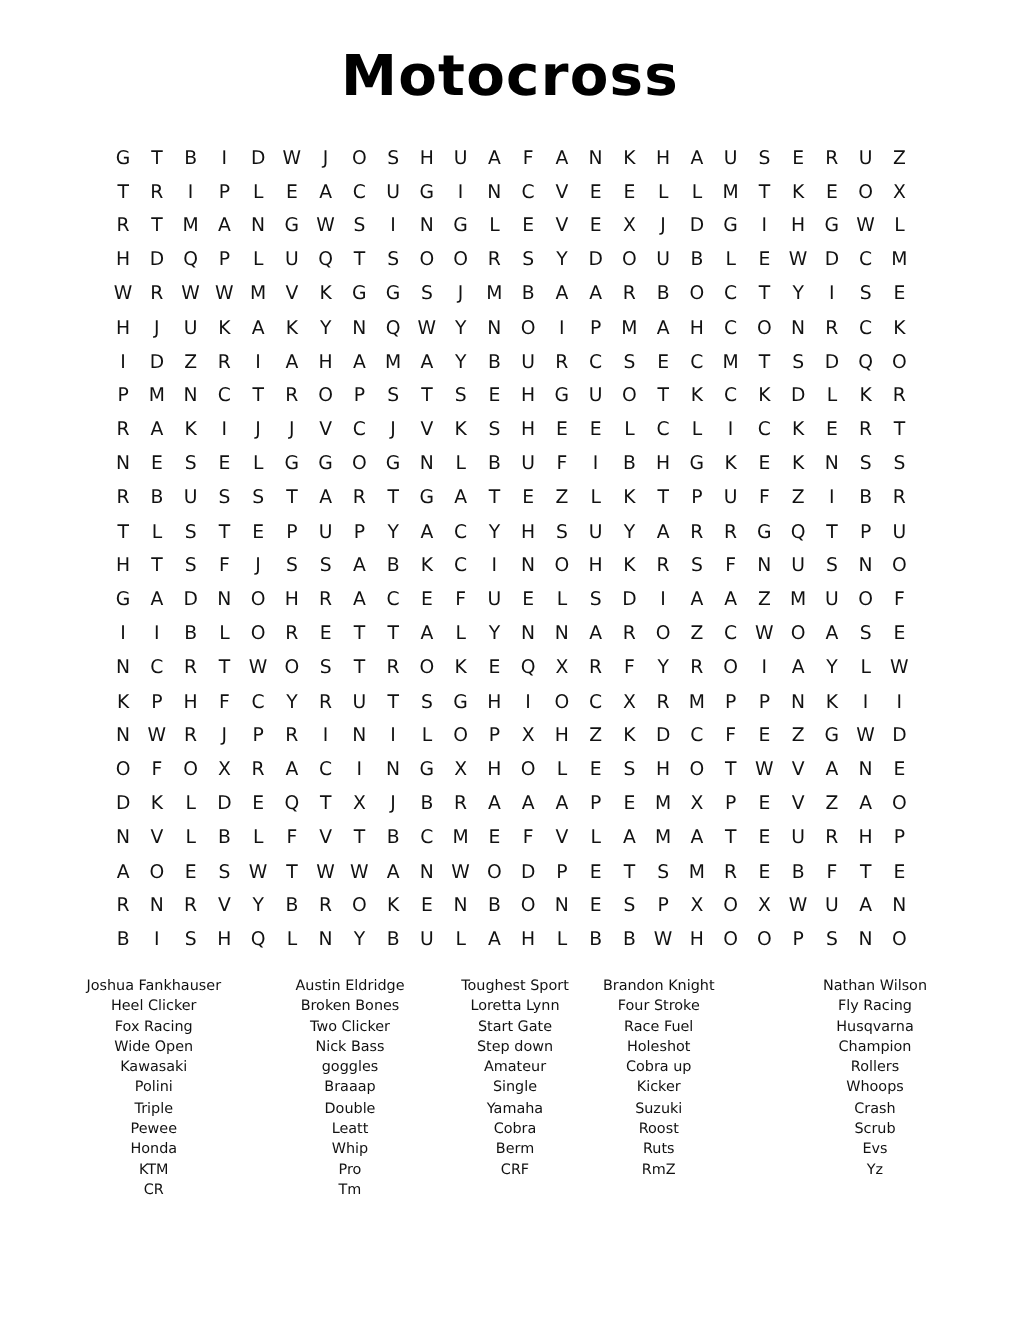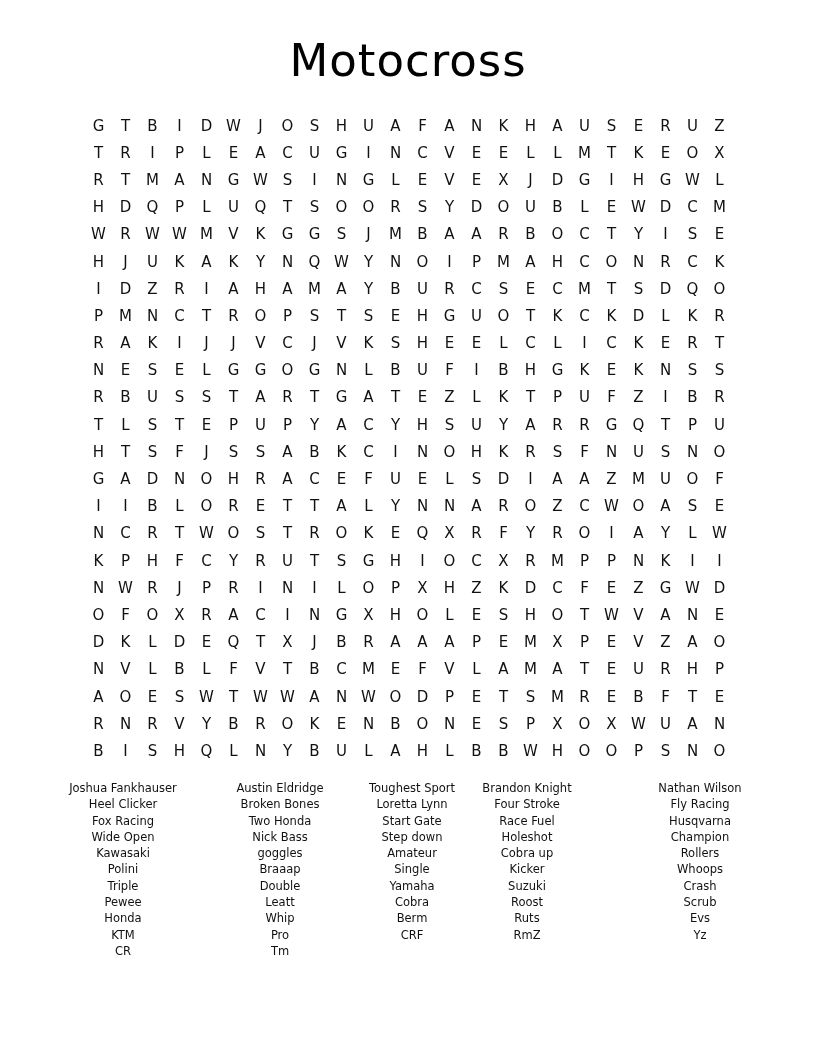--- a/index.html
+++ b/index.html
@@ -13,21 +13,21 @@
     font-family: "DejaVu Sans", sans-serif;
     color: #000000;
   }
   .title {
     position: absolute;
     top: 34px;
     left: 0;
     width: 100%;
     text-align: center;
     font-size: 45px;
-    font-weight: 400;
+    font-weight: 700;
     letter-spacing: 1px;
     color: #000000;
   }
   .grid {
     position: absolute;
     left: 85px;
     top: 112px;
     display: grid;
     grid-template-columns: repeat(24, 27px);
     grid-auto-rows: 27.2px;
@@ -651,21 +651,21 @@
         <div class="word">Polini</div>
         <div class="word">Triple</div>
         <div class="word">Pewee</div>
         <div class="word">Honda</div>
         <div class="word">KTM</div>
         <div class="word">CR</div>
       </div>
       <div class="word-col col-1">
         <div class="word">Austin Eldridge</div>
         <div class="word">Broken Bones</div>
-        <div class="word">Two Honda</div>
+        <div class="word">Two Clicker</div>
         <div class="word">Nick Bass</div>
         <div class="word">goggles</div>
         <div class="word">Braaap</div>
         <div class="word">Double</div>
         <div class="word">Leatt</div>
         <div class="word">Whip</div>
         <div class="word">Pro</div>
         <div class="word">Tm</div>
       </div>
       <div class="word-col col-2">

